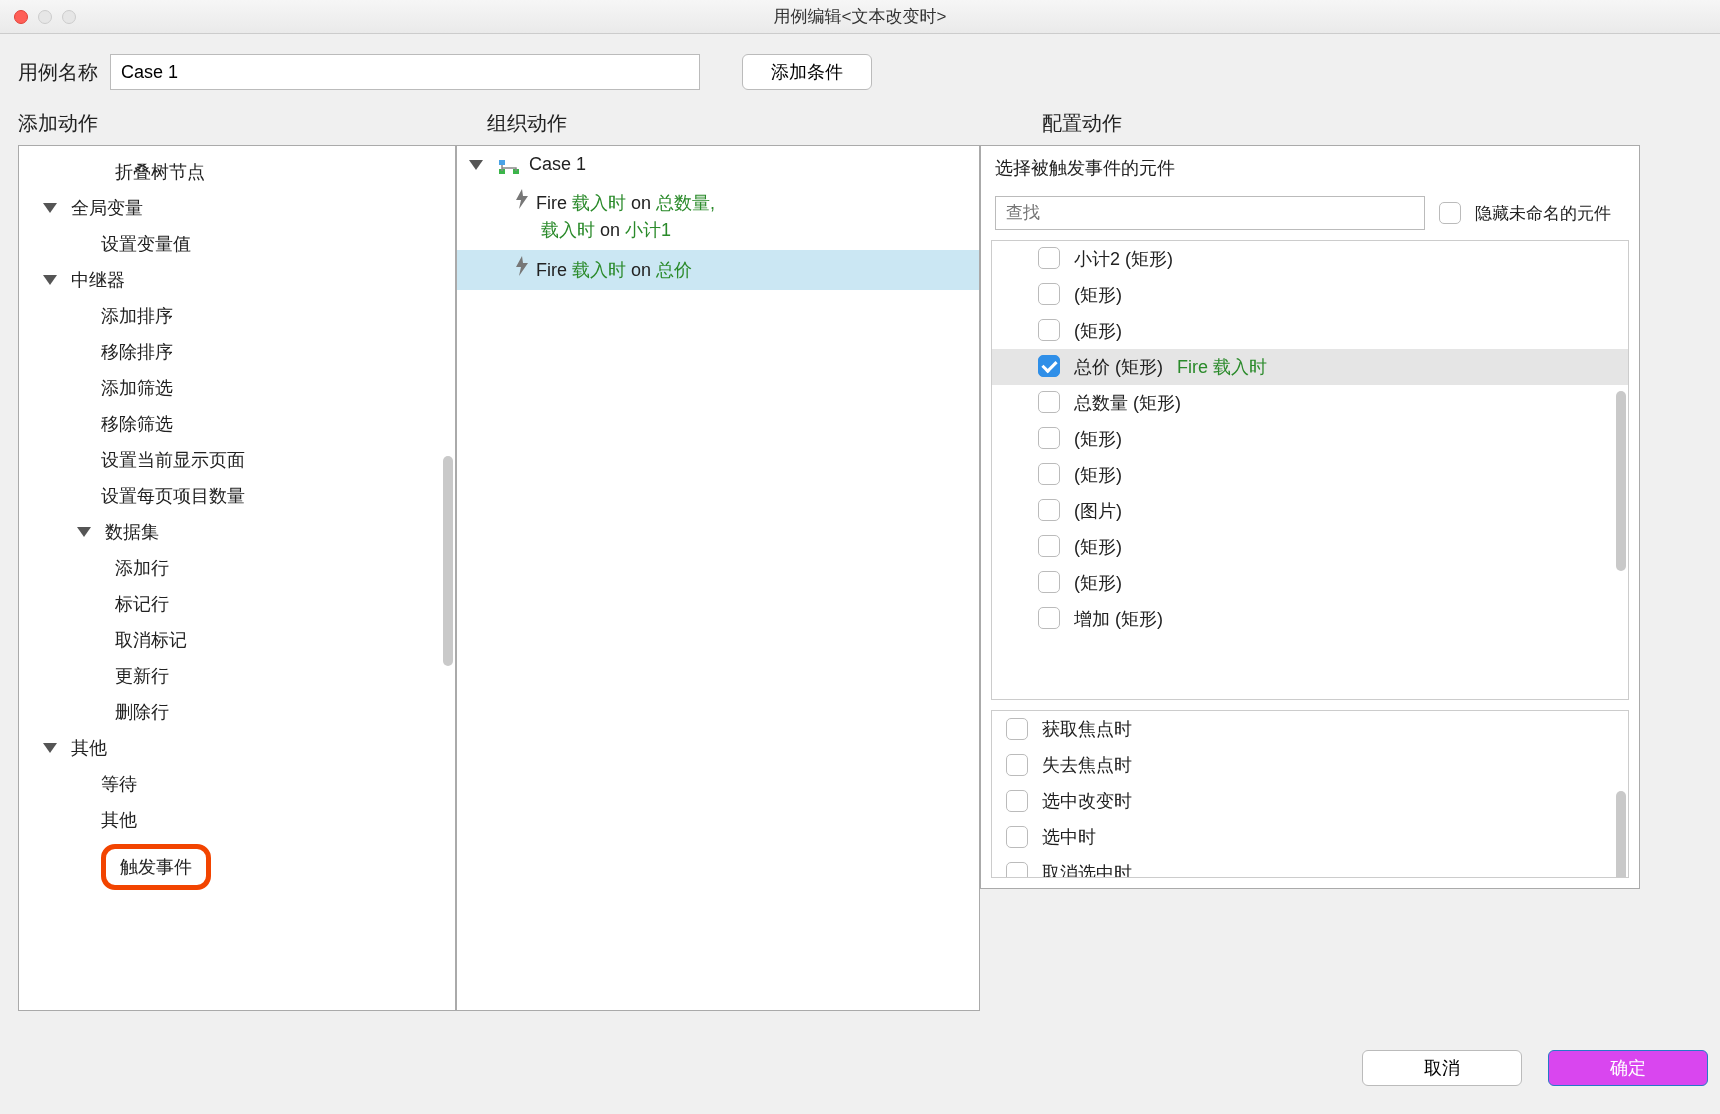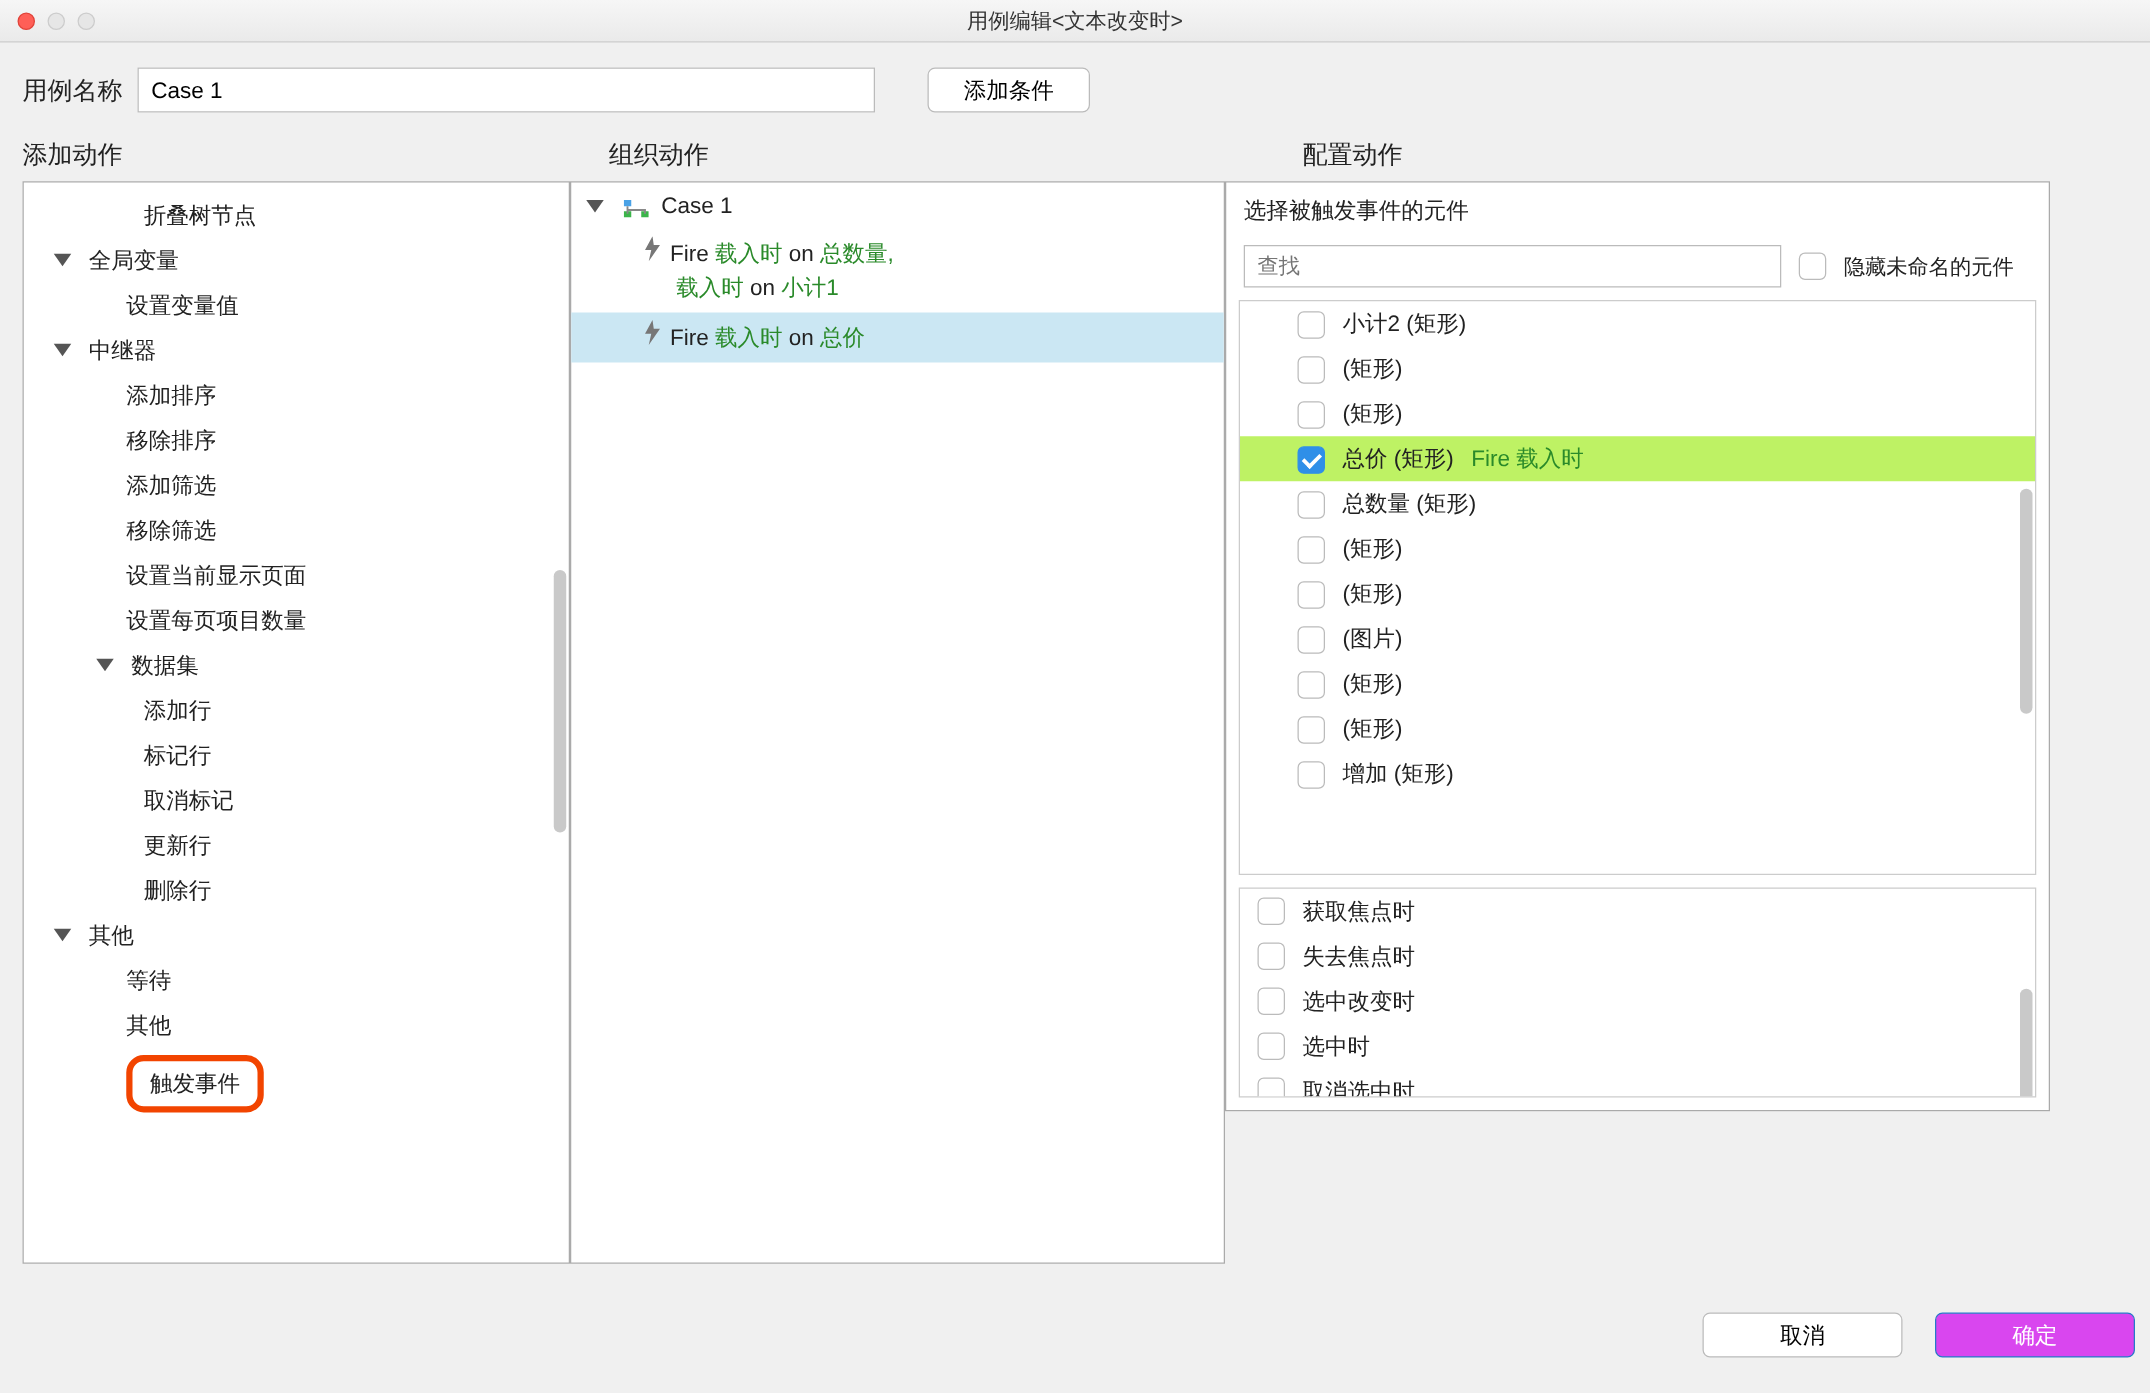--- a/index.html
+++ b/index.html
@@ -42,22 +42,22 @@
 .case-sub.selected { background: #cbe7f3; }
 .green { color: #2a8a2a; }
 .cfg-title { padding: 10px 14px; font-size: 18px; border-bottom: 0; }
 .cfg-searchrow { display: flex; align-items: center; gap: 14px; padding: 6px 14px 10px 14px; }
 .search { flex: 0 0 430px; height: 34px; border: 1px solid #bbb; padding: 0 10px; font-size: 17px; color: #888; background: #fff; }
 .chk { width: 22px; height: 22px; border: 1px solid #bbb; border-radius: 5px; background: #fff; display: inline-flex; align-items: center; justify-content: center; flex: 0 0 22px; }
 .chk.on { background: #2f8fe8; border-color: #2f8fe8; }
 .chk.on::after { content: ""; width: 6px; height: 11px; border: solid #fff; border-width: 0 3px 3px 0; transform: rotate(45deg); margin-top: -2px; }
 .widget-list { border: 1px solid #ccc; margin: 0 10px 10px 10px; height: 460px; overflow: hidden; position: relative; }
 .widget-list .scroll-hint { top: 150px; height: 180px; }
-.wrow { display: flex; align-items: flex-end; gap: 14px; padding: 6px 10px 6px 46px; font-size: 18px; }
-.wrow.selected { background: #bef264; }
+.wrow { display: flex; align-items: flex-start; gap: 14px; padding: 6px 10px 6px 46px; font-size: 18px; }
+.wrow.selected { background: #e5e5e5; }
 .event-list { border: 1px solid #ccc; margin: 0 10px 10px 10px; flex: 1; position: relative; overflow: hidden; }
 .event-list .scroll-hint { top: 80px; height: 110px; }
 .erow { display: flex; align-items: center; gap: 14px; padding: 6px 10px 6px 14px; font-size: 18px; }
 .footer { position: absolute; bottom: 28px; right: 12px; display: flex; gap: 26px; }
 </style>
 </head>
 <body>
 
 <div class="titlebar">
   <div class="traffic">

